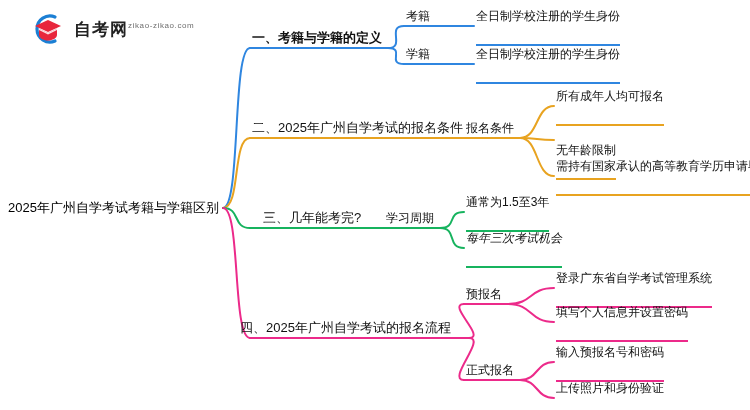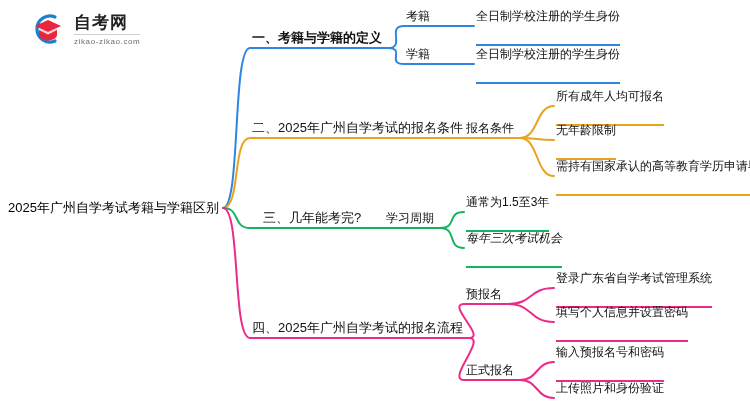--- a/index.html
+++ b/index.html
@@ -37,21 +37,20 @@
     align-items: center;
     gap: 8px;
   }
   .logo-mark {
     width: 36px;
     height: 36px;
     position: relative;
   }
   .logo-text {
     display: flex;
-    flex-direction: column;
     justify-content: center;
     padding-top: 2px;
   }
   .logo-cn {
     font-size: 17px;
     font-weight: bold;
     color: #222222;
     letter-spacing: 1px;
     line-height: 18px;
   }
@@ -146,27 +145,27 @@
   <div id="nodes">
       <div class="node root" style="left: 8px; top: 200px;"><span class="label">2025年广州自学考试考籍与学籍区别</span></div>
       <div class="node level1" style="left: 252px; top: 30px; font-weight: bold;"><span class="label">一、考籍与学籍的定义</span></div>
       <div class="node level2" style="left: 406px; top: 8px;"><span class="label">考籍</span></div>
       <div class="node level3" style="left: 476px; top: 8px;"><span class="label" style="border-bottom: 2px solid rgb(47, 134, 224);">全日制学校注册的学生身份</span></div>
       <div class="node level2" style="left: 406px; top: 46px;"><span class="label">学籍</span></div>
       <div class="node level3" style="left: 476px; top: 46px;"><span class="label" style="border-bottom: 2px solid rgb(47, 134, 224); text-align: right;">全日制学校注册的学生身份</span></div>
       <div class="node level1" style="left: 252px; top: 120px;"><span class="label">二、2025年广州自学考试的报名条件</span></div>
       <div class="node level2" style="left: 466px; top: 120px;"><span class="label">报名条件</span></div>
       <div class="node level3" style="left: 556px; top: 88px;"><span class="label" style="border-bottom: 2px solid rgb(232, 163, 32);">所有成年人均可报名</span></div>
-      <div class="node level3" style="left: 556px; top: 122px;"><span class="label" style="border-bottom: 2px solid rgb(232, 163, 32);">无年龄限制</span></div>
+      <div class="node level3" style="left: 556px; top: 122px;"><span class="label" style="border-bottom: 2px solid rgb(232, 163, 32); margin-top: 20px;">无年龄限制</span></div>
       <div class="node level3" style="left: 556px; top: 158px;"><span class="label" style="border-bottom: 2px solid rgb(232, 163, 32);">需持有国家承认的高等教育学历申请毕业</span></div>
       <div class="node level1" style="left: 247px; top: 210px; margin-left: 16px;"><span class="label">三、几年能考完?</span></div>
       <div class="node level2" style="left: 386px; top: 210px;"><span class="label">学习周期</span></div>
       <div class="node level3" style="left: 466px; top: 194px;"><span class="label" style="border-bottom: 2px solid rgb(22, 179, 94);">通常为1.5至3年</span></div>
       <div class="node level3" style="left: 466px; top: 230px;"><span class="label" style="border-bottom: 2px solid rgb(22, 179, 94); font-style: italic;">每年三次考试机会</span></div>
-      <div class="node level1" style="left: 252px; top: 320px;"><span class="label">四、2025年广州自学考试的报名流程</span></div>
+      <div class="node level1" style="left: 240px; top: 320px;"><span class="label">四、2025年广州自学考试的报名流程</span></div>
       <div class="node level2" style="left: 466px; top: 286px;"><span class="label">预报名</span></div>
       <div class="node level3" style="left: 556px; top: 270px;"><span class="label" style="border-bottom: 2px solid rgb(236, 42, 138);">登录广东省自学考试管理系统</span></div>
       <div class="node level3" style="left: 556px; top: 304px;"><span class="label" style="border-bottom: 2px solid rgb(236, 42, 138);">填写个人信息并设置密码</span></div>
       <div class="node level2" style="left: 466px; top: 362px;"><span class="label">正式报名</span></div>
       <div class="node level3" style="left: 556px; top: 344px;"><span class="label" style="border-bottom: 2px solid rgb(236, 42, 138);">输入预报名号和密码</span></div>
       <div class="node level3" style="left: 556px; top: 380px;"><span class="label" style="border-bottom: 2px solid rgb(236, 42, 138);">上传照片和身份验证</span></div>
     </div>
 
 </div>
 

